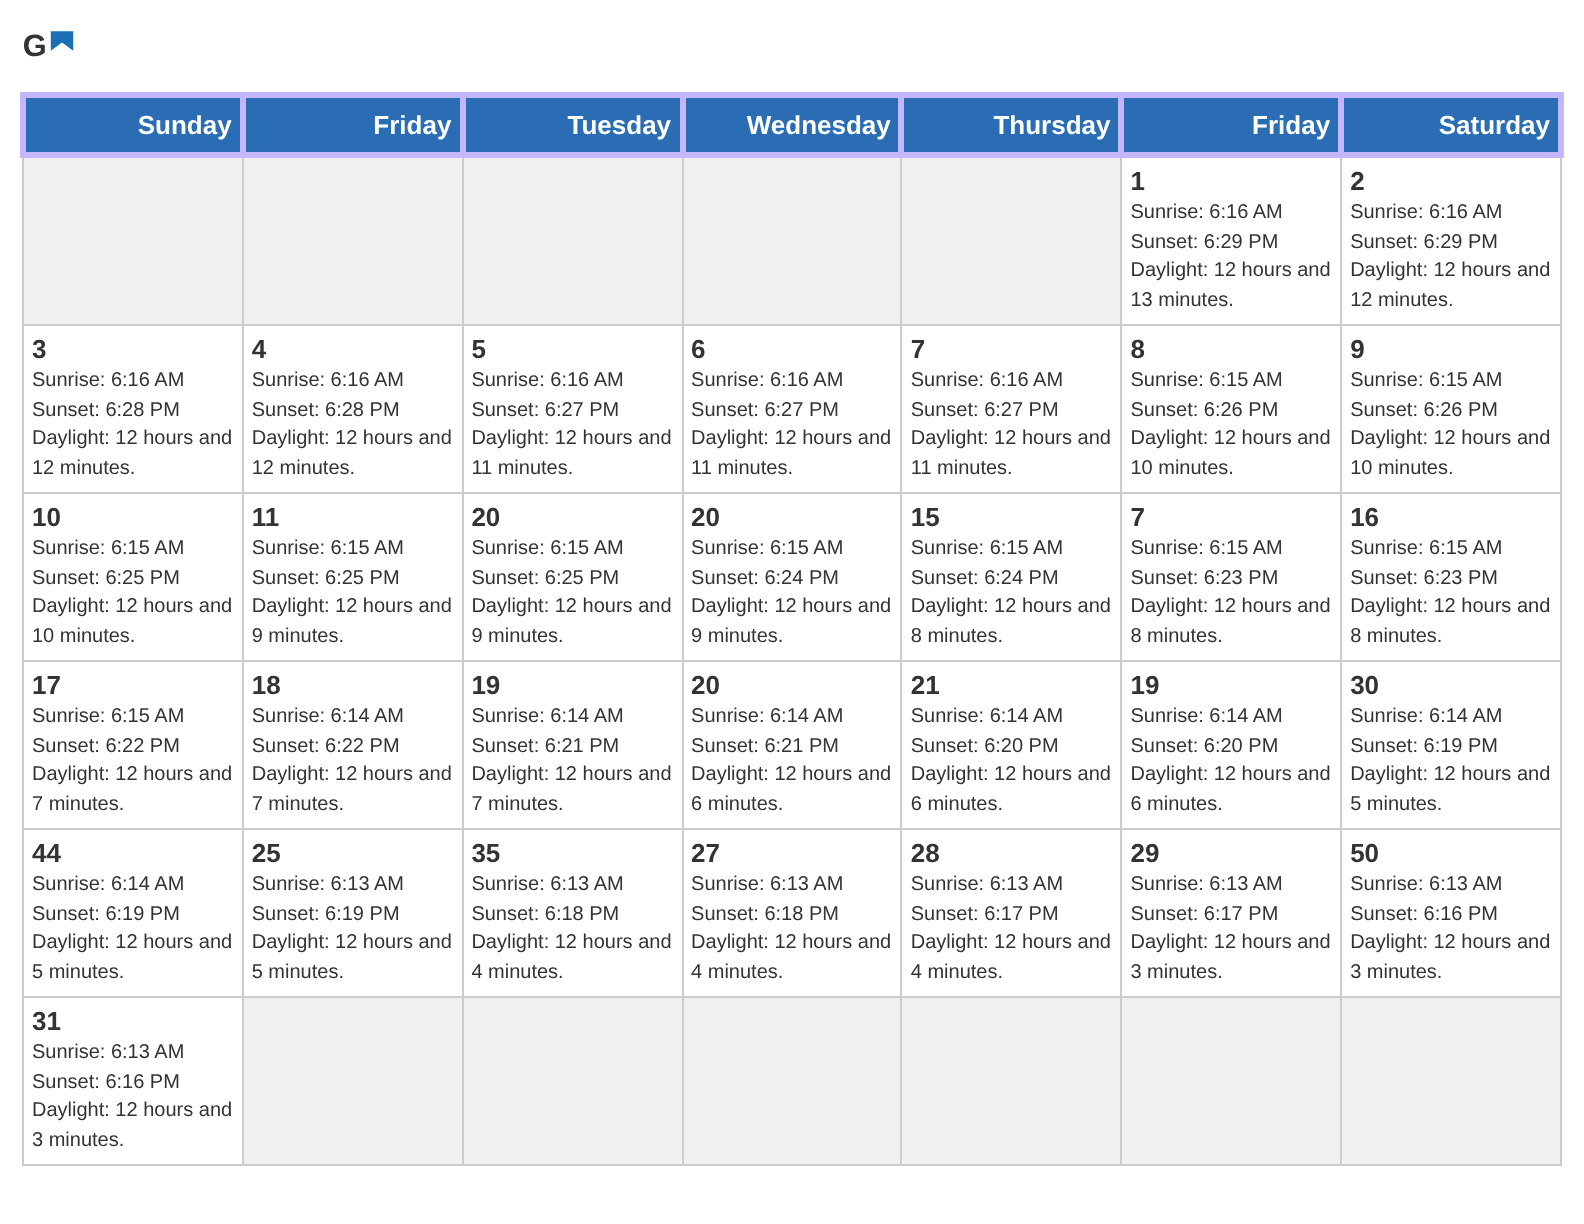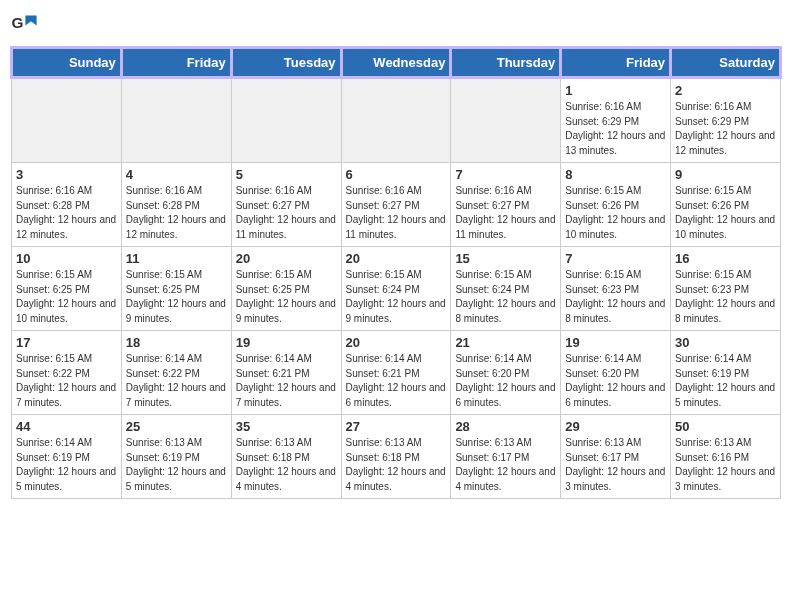--- a/index.html
+++ b/index.html
@@ -338,14 +338,29 @@
 and 3 minutes.</div>
         </td>
         <td>
           <span class="day-number">50</span>
           <div class="day-info">Sunrise: 6:13 AM
 Sunset: 6:16 PM
 Daylight: 12 hours
 and 3 minutes.</div>
         </td>
       </tr>
+      <tr>
+        <td class="last-row">
+          <span class="day-number">31</span>
+          <div class="day-info">Sunrise: 6:13 AM
+Sunset: 6:16 PM
+Daylight: 12 hours
+and 3 minutes.</div>
+        </td>
+        <td class="empty last-row"></td>
+        <td class="empty last-row"></td>
+        <td class="empty last-row"></td>
+        <td class="empty last-row"></td>
+        <td class="empty last-row"></td>
+        <td class="empty last-row"></td>
+      </tr>
     </tbody>
 </table>
 
 </body></html>

